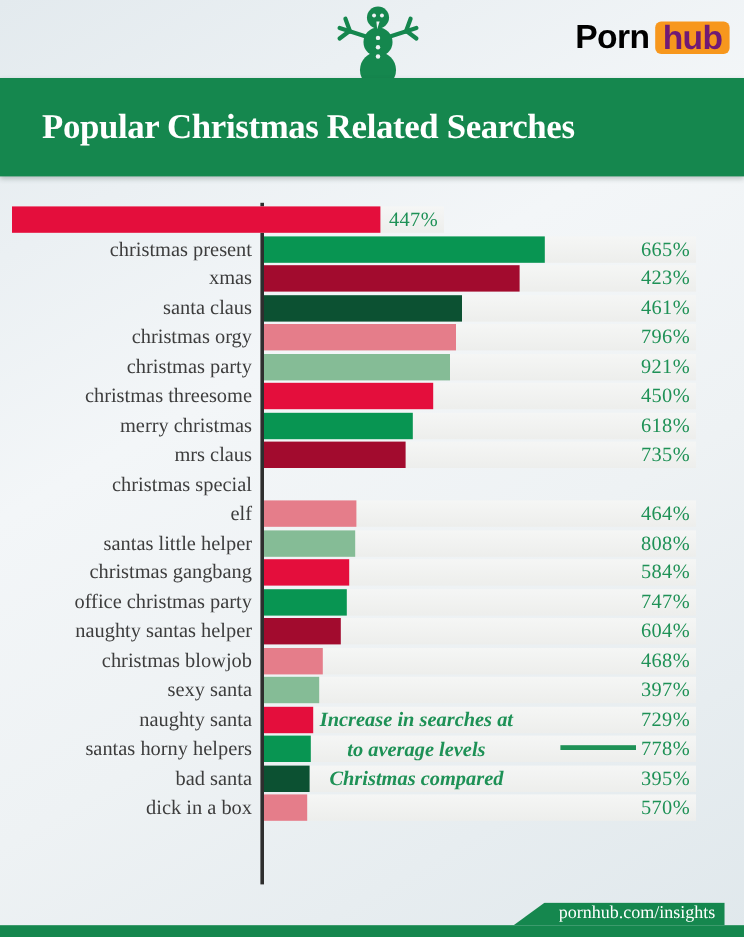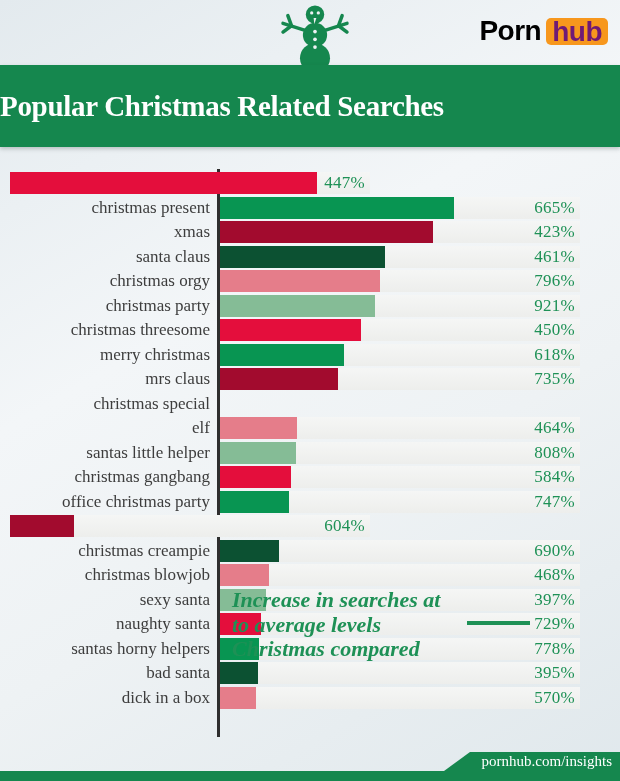--- a/index.html
+++ b/index.html
@@ -17,40 +17,40 @@
   .snowman{position:absolute;left:270px;top:2px;width:90px;height:64px;color:var(--banner-green,#15874e);}
   .logo{position:absolute;right:12px;top:15px;display:flex;align-items:center;
         font-family:"Liberation Sans","DejaVu Sans",sans-serif;font-weight:bold;font-size:28px;letter-spacing:-0.5px;}
   .logo .porn{color:#000;}
   .logo .hub{margin-left:5px;background:var(--logo-orange,#f7971d);color:#701a75;border-radius:5px;padding:0 6px;line-height:27px;height:27px;display:inline-block;}
   
   .banner{position:absolute;left:0;top:65px;width:620px;height:82px;
           background:var(--banner-green,#15874e);
           box-shadow:0 2px 4px rgba(40,60,55,.25);}
   .banner .title{color:#fff;font-weight:bold;font-size:29px;letter-spacing:-0.3px;
-                 line-height:82px;white-space:nowrap;}
+                 line-height:82px;padding-left:35px;white-space:nowrap;}
   
   .chart{position:absolute;left:0;top:172px;width:620px;}
   .axis-line{position:absolute;left:217px;top:169px;width:3px;height:568px;background:#2e2e2e;}
   .row{display:flex;height:22px;margin-bottom:2.5px;}
   .row-label{width:210px;text-align:right;font-size:17px;color:#3d3d3d;line-height:22px;white-space:nowrap;}
   .row-track{position:relative;margin-left:10px;width:360px;height:22px;
              background:linear-gradient(180deg,#f5f6f5,#edeeec);}
   .row-bar{position:absolute;left:0;top:0;height:22px;}
   .row-pct{position:absolute;right:5px;top:0;line-height:22px;font-size:17px;
            color:var(--accent-green,#1e9156);letter-spacing:.3px;}
   
-  .annotation{position:absolute;right:158px;top:588px;width:230px;text-align:left;
-              color:var(--accent-green,#1e9156);font-size:22px;font-weight:bold;font-style:italic;
+  .annotation{position:absolute;right:158px;top:588px;width:230px;text-align:center;
+              color:var(--accent-green,#1e9156);font-size:17px;font-weight:bold;font-style:italic;
               line-height:24.5px;z-index:3;}
   .annotation-line-connector{position:absolute;left:467px;top:621px;width:63px;height:4px;
               background:var(--accent-green,#1e9156);z-index:3;}
   
   .footer-strip{position:absolute;left:0;bottom:0;width:620px;height:10px;background:var(--banner-green,#15874e);}
-  .footer-badge{position:absolute;right:0;bottom:10px;width:176px;height:19px;
+  .footer-badge{position:absolute;right:16px;bottom:10px;width:176px;height:19px;
                 background:var(--banner-green,#15874e);
                 clip-path:polygon(26px 0,100% 0,100% 100%,0 100%);
                 color:#fff;font-size:15px;line-height:19px;text-align:right;
                 padding-right:0;box-sizing:border-box;cursor:pointer;}
   .footer-badge span{padding-right:8px;display:inline-block;}
 </style>
 </head>
 <body>
 
 <div class="page">
@@ -188,33 +188,27 @@
 
     <div class="row">
       <div class="row-label">office christmas party</div>
       <div class="row-track">
         <div class="row-bar" style="width: 69px; background: rgb(8, 149, 82);"></div>
         <div class="row-pct">747%</div>
       </div>
     </div>
 
     <div class="row">
+      <div class="row-label">naughty santas helper</div>
       <div class="row-track">
         <div class="row-bar" style="width: 64px; background: rgb(162, 11, 46);"></div>
         <div class="row-pct">604%</div>
       </div>
     </div>
 
-    <div class="row">
-      <div class="row-label">christmas creampie</div>
-      <div class="row-track">
-        <div class="row-bar" style="width: 59px; background: rgb(12, 81, 50);"></div>
-        <div class="row-pct">690%</div>
-      </div>
-    </div>
 
     <div class="row">
       <div class="row-label">christmas blowjob</div>
       <div class="row-track">
         <div class="row-bar" style="width: 49px; background: rgb(229, 125, 138);"></div>
         <div class="row-pct">468%</div>
       </div>
     </div>
 
     <div class="row">

